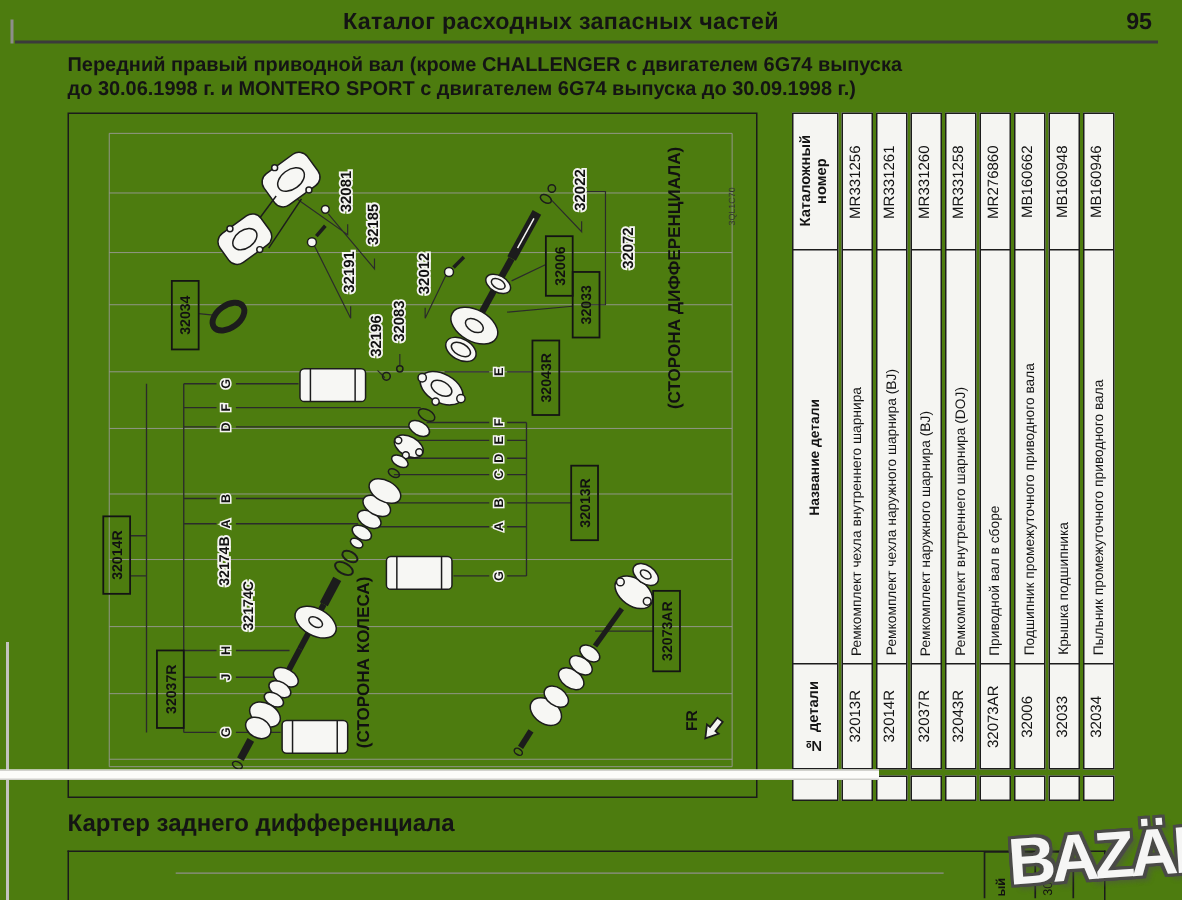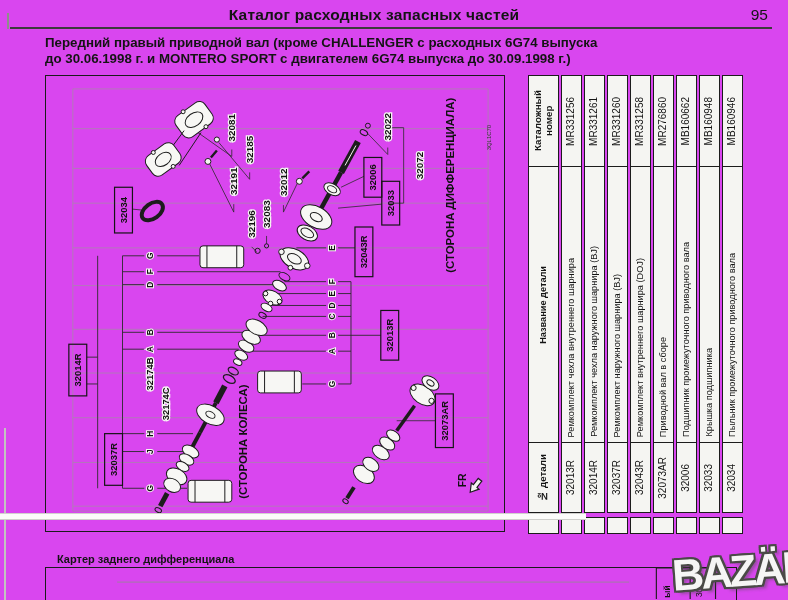--- a/index.html
+++ b/index.html
@@ -1,20 +1,20 @@
 <!DOCTYPE html>
 <html><head>
 <meta charset="utf-8">
 <style>
   html,body{margin:0;padding:0;}
-  .page{position:relative;width:788px;height:600px;background:#d946ef;overflow:hidden;
+  .page{position:relative;width:788px;height:600px;background:#4d7c0f;overflow:hidden;
         font-family:"Liberation Sans",sans-serif;color:#141414;}
   .hdr-title{position:absolute;top:6px;left:0;right:40px;text-align:center;
              font-size:15.5px;font-weight:bold;letter-spacing:.2px;}
-  .hdr-page{position:absolute;top:6px;right:20px;font-size:15.5px;font-weight:normal;}
+  .hdr-page{position:absolute;top:6px;right:20px;font-size:15.5px;font-weight:bold;}
   .hdr-rule{position:absolute;top:27px;left:10px;width:762px;height:2px;background:#3b3b3b;}
   .subtitle{position:absolute;top:35px;left:45px;width:640px;margin:0;
             font-size:13.3px;font-weight:bold;line-height:16px;}
   .fig1{position:absolute;left:45px;top:75px;width:460px;height:457px;
         border:1.6px solid #1b1b1b;box-sizing:border-box;}
   .fig1 svg{position:absolute;left:0;top:0;}
   svg text{font-family:"Liberation Sans",sans-serif;}
 
   
   .ptable{position:absolute;left:528px;top:75px;display:flex;gap:2px;}
@@ -33,22 +33,22 @@
   .hdr .vtext{font-weight:bold;font-size:9.8px;}
   .hdr .cell.name{align-items:center;}
   .hdr .cell.name .vtext{margin-bottom:0;text-align:center;}
 
   
   .band{position:absolute;left:0;top:513px;width:586px;height:5px;background:#fcfcfa;
         border-top:1px solid #d2d2ce;border-bottom:1px solid #cfcfcb;z-index:5;}
   .edge-line{position:absolute;left:4px;top:428px;width:2px;height:172px;background:#c3c3bf;}
   .edge-tick{position:absolute;left:7px;top:13px;width:2px;height:16px;background:#8e8e8a;}
 
-  .section-heading{position:absolute;left:45px;top:541px;margin:12px;
-                   font-size:11px;font-weight:bold;}
+  .section-heading{position:absolute;left:45px;top:541px;margin:0;
+                   font-size:16px;font-weight:bold;}
   .fig2{position:absolute;left:45px;top:567px;width:692px;height:33px;box-sizing:border-box;
         border:1.6px solid #1b1b1b;border-bottom:none;}
   .fig2 svg{position:absolute;left:0;top:0;}
 
   .watermark{position:absolute;left:672px;top:546px;z-index:9;
              font-size:44px;font-weight:bold;letter-spacing:-3px;
              color:rgba(255,255,255,.95);transform:rotate(-4deg);
              text-shadow:2px 0 0 #4a4a47,-2px 0 0 #4a4a47,0 2px 0 #4a4a47,0 -2px 0 #4a4a47,
                          2px 2px 0 #4a4a47,-2px -2px 0 #4a4a47,2px -2px 0 #4a4a47,-2px 2px 0 #4a4a47,
                          4px 4px 3px rgba(80,80,80,.45);}
@@ -56,21 +56,21 @@
 </head>
 <body>
 
 <div class="page">
 
   <div class="hdr-title">Каталог расходных запасных частей</div>
   <div class="hdr-page">95</div>
   <div class="hdr-rule"></div>
   <div class="edge-tick"></div>
 
-  <p class="subtitle"><span>Передний правый приводной вал (кроме CHALLENGER с расходных 6G74 выпуска</span><br>
+  <p class="subtitle"><span>Передний правый приводной вал (кроме CHALLENGER с двигателем 6G74 выпуска</span><br>
   <span>до 30.06.1998 г. и MONTERO SPORT с двигателем 6G74 выпуска до 30.09.1998 г.)</span></p>
 
   <div class="fig1">
   <svg viewBox="0 0 460 457" width="457" height="454">
 
     <path d="M27,13H445 M27,53H445 M27,93H445 M27,128H445 M27,173H445 M27,211H445 M27,255H445 M27,299H445 M27,344H445 M27,389H445 M27,433H445 M27,13V438 M445,13V438 M27,438H445" stroke="#9a9a96" stroke-width="0.6" fill="none"></path>
 
     <path d="M77,181H99 M112,181H154 M77,197H99 M112,197H236 M77,210H99 M112,210H229 M77,258H99 M112,258H203 M77,275H99 M112,275H194 M77,360H99 M112,360H148 M77,378H99 M112,378H139 M77,415H99 M112,415H142 M52,181V415 M77,181V415 M41,283H52 M41,310H52" stroke="#2b2b2b" stroke-width="0.9" fill="none"></path>
 
     <path d="M252,173H282 M294,173H311 M240,207H282 M294,207H307 M232,219H282 M294,219H307 M225,231H282 M294,231H307 M218,242H282 M294,242H307 M209,261H282 M294,261H307 M199,277H282 M294,277H307 M258,310H282 M294,310H307 M307,207V310 M307,261H337" stroke="#2b2b2b" stroke-width="0.9" fill="none"></path>

